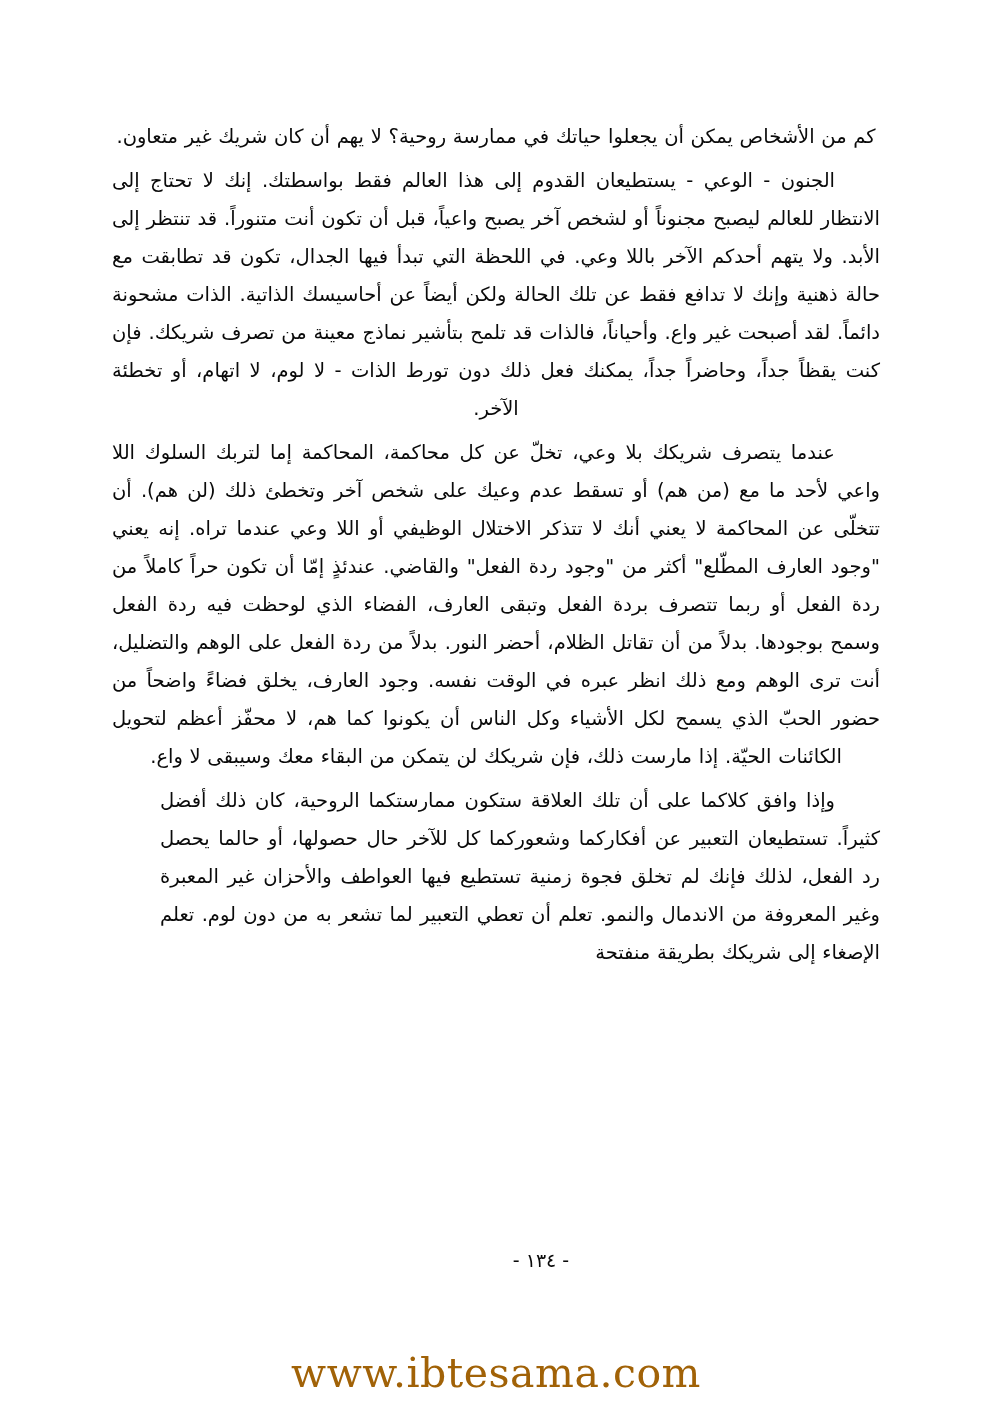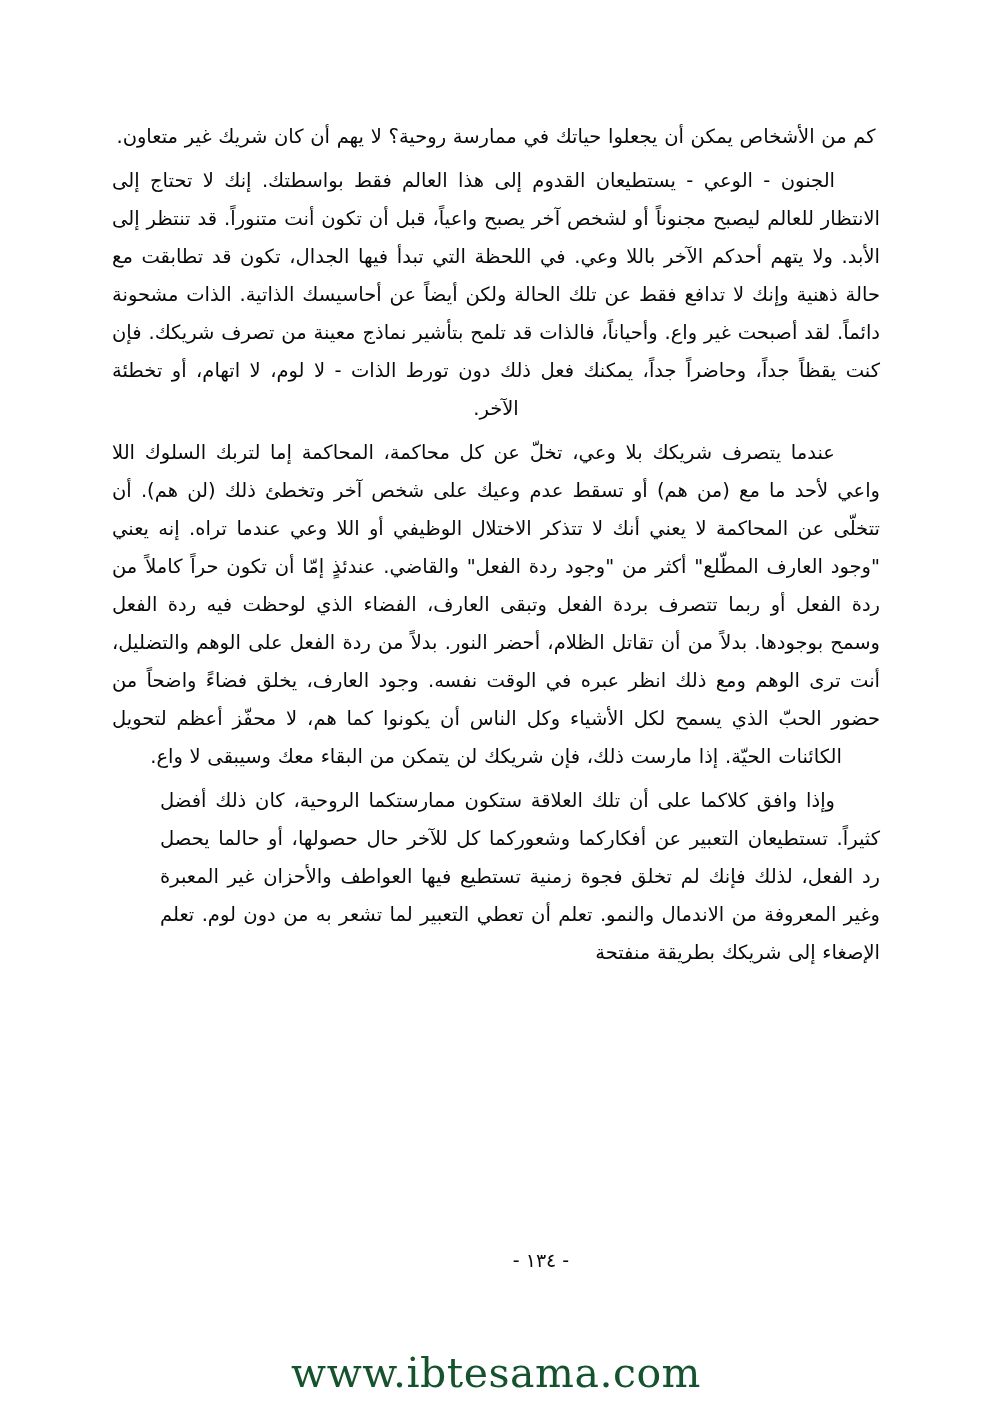--- a/index.html
+++ b/index.html
@@ -85,21 +85,21 @@
     top: 1348px;
     left: 0;
     width: 992px;
     text-align: center;
     direction: ltr;
     font-family: "DejaVu Serif", "Liberation Serif", serif;
     font-size: 41px;
     line-height: 50px;
     font-weight: 400;
     letter-spacing: 0.5px;
-    color: #14532d;
+    color: #a16207;
     user-select: none;
   }
 </style>
 </head>
 <body>
 
 <div class="page">
 
   <div class="text-body">
 

